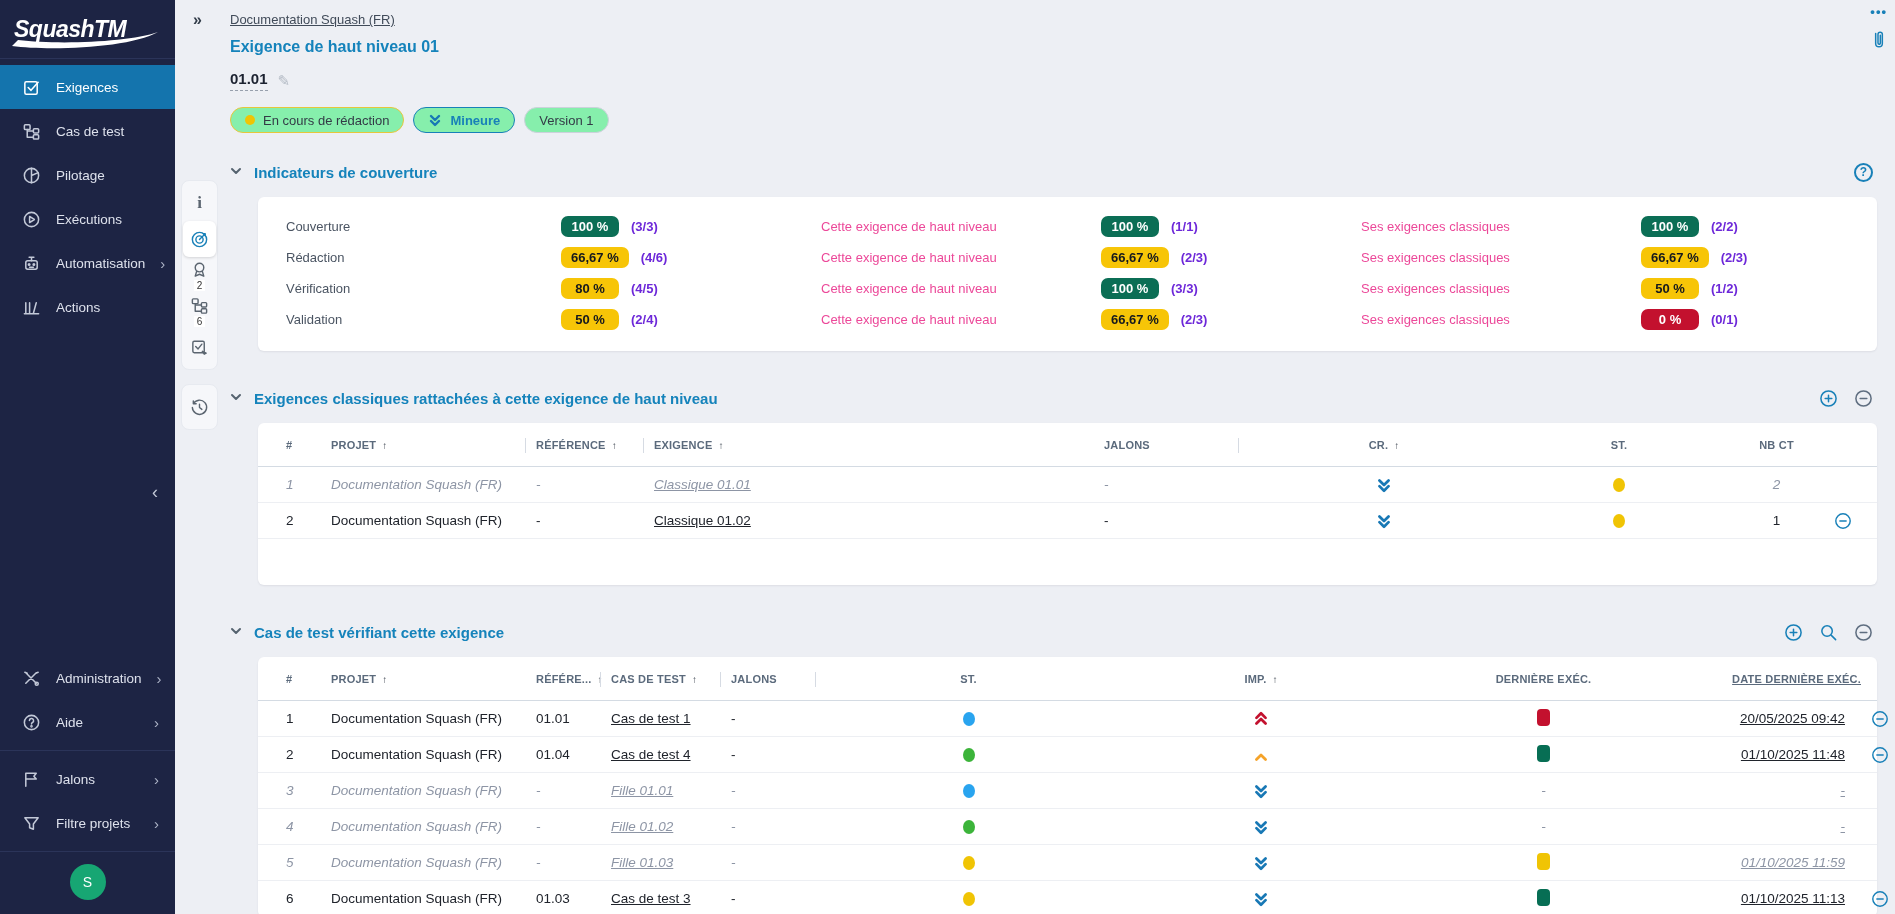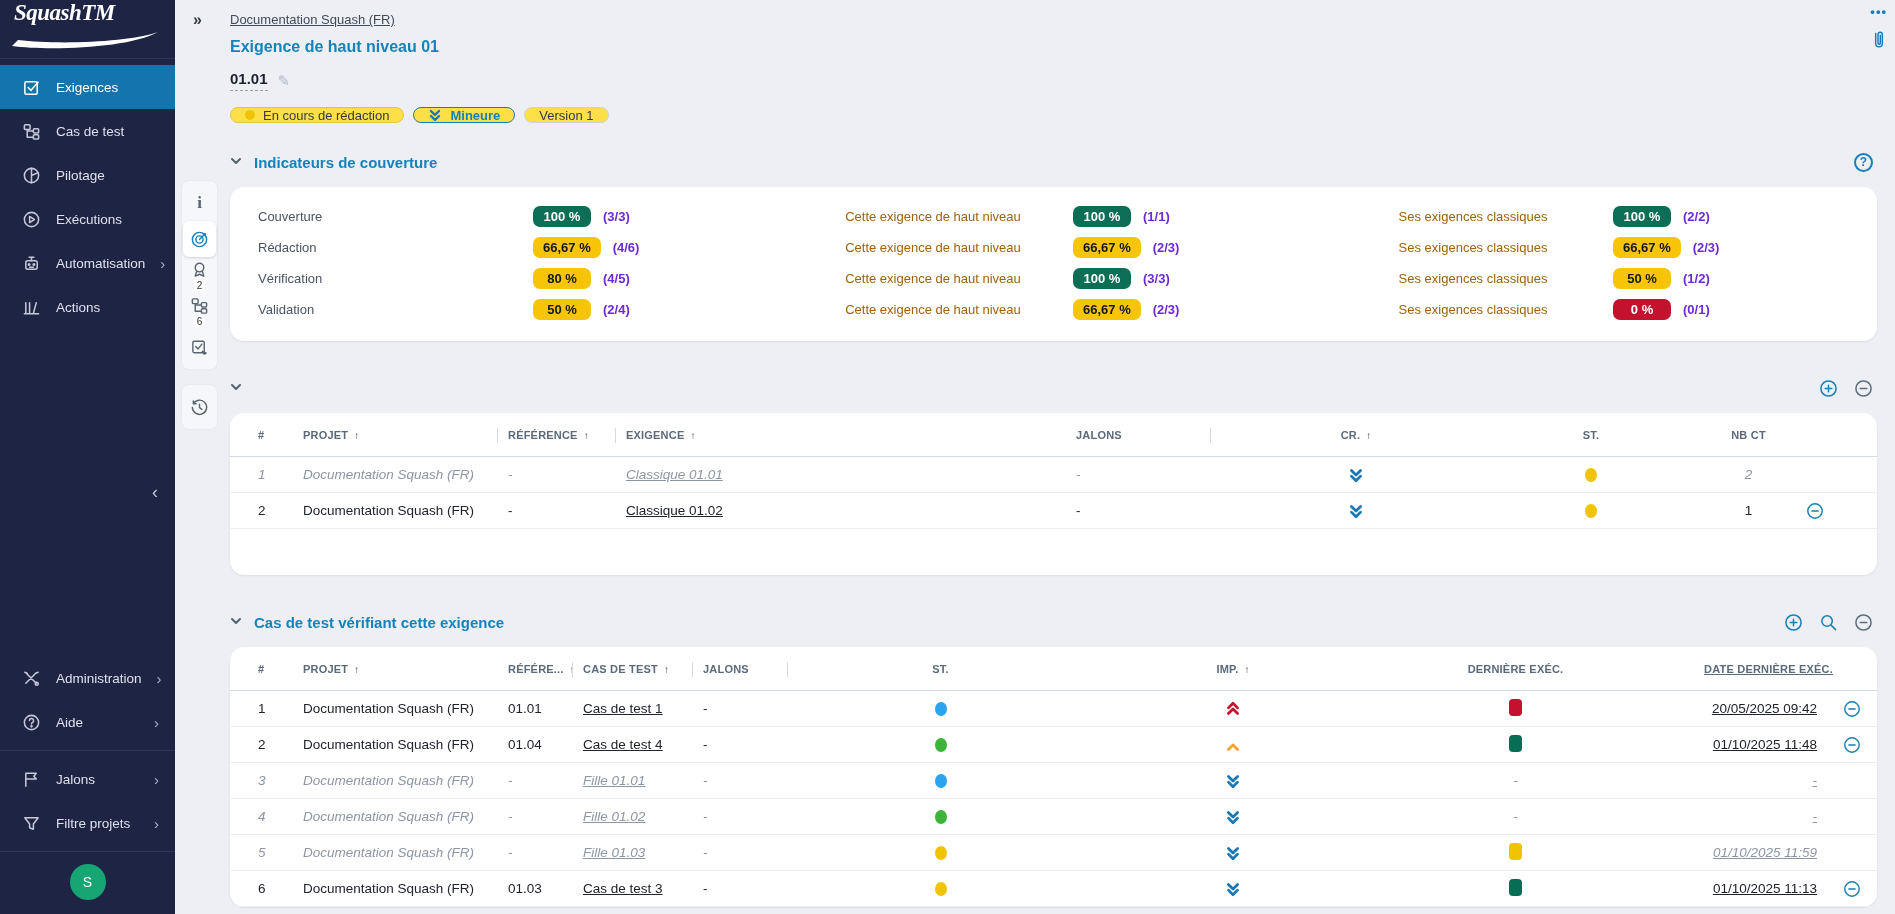--- a/index.html
+++ b/index.html
@@ -3,21 +3,21 @@
 <meta charset="utf-8">
 <style>
   * { margin:0; padding:0; box-sizing:border-box; }
   html,body { width:1895px; height:914px; overflow:hidden;
     font-family:"Liberation Sans", sans-serif; background:#edeff4; color:#20242c; }
   a { cursor:pointer; }
 
   
   .sidebar { position:fixed; left:0; top:0; width:175px; height:914px;
     background:#1d2444; display:flex; flex-direction:column; z-index:5; }
-  .logo { height:58px; display:flex; padding-left:14px; position:relative; cursor:pointer;font-family:Liberation Serif, serif; }
+  .logo { height:58px; display:flex; align-items:center; padding-left:14px; position:relative; cursor:pointer; }
   .logo-text { color:#fff; font-size:23px; font-weight:700; font-style:italic; letter-spacing:-0.5px; z-index:2; }
   .logo-swoosh { position:absolute; left:10px; top:30px; }
   .side-sep { height:1px; background:#2b3459; margin:0; }
   .menu { display:flex; flex-direction:column; padding:6px 0; }
   .side-item { height:44px; display:flex; align-items:center; gap:15px; padding-left:21px;
     color:#dde1ec; font-size:13.5px; cursor:pointer; }
   .side-item .sicon { width:20px; height:20px; color:#c3c9d8; flex:0 0 20px; display:flex; align-items:center; justify-content:center; }
   .side-item .sicon svg { width:19px; height:19px; fill:none; stroke:currentColor; stroke-width:1.6; stroke-linecap:round; stroke-linejoin:round; }
   .side-item[data-selected="true"] { background:#1474ad; color:#fff; }
   .side-item[data-selected="true"] .sicon { color:#fff; }
@@ -32,22 +32,22 @@
   .main { margin-left:175px; position:relative; height:914px; }
   .expand-ic { position:absolute; left:18px; top:11px; font-size:16px; font-weight:700; color:#323c49; cursor:pointer; }
   .more-dots { position:absolute; right:8px; top:4px; color:#1880b8; font-size:13px; font-weight:700; letter-spacing:1px; cursor:pointer; }
   .clip { position:absolute; right:6px; top:28px; cursor:pointer; }
   .breadcrumb { display:inline-block; margin:12px 0 0 55px; font-size:13px; color:#414b59; text-decoration:underline; }
   .page-title { margin:10px 0 0 55px; font-size:16px; font-weight:700; color:#1583bb; }
   .ref-row { margin:14px 0 0 55px; display:flex; align-items:center; gap:10px; }
   .ref { font-size:15px; font-weight:700; color:#1c2230; border-bottom:1px dashed #97a0ad; padding-bottom:3px; }
   .pencil { color:#b3bac4; font-size:15px; cursor:pointer; }
   .pills { margin:16px 0 0 55px; display:flex; gap:9px; }
-  .pill { display:inline-flex; align-items:center; gap:8px; height:16px; padding:0 14px;
-    border-radius:14px; background:#fde047; font-size:13px; color:#333a46; border:1px solid #ccd2db; cursor:pointer; }
+  .pill { display:inline-flex; align-items:center; gap:8px; height:26px; padding:0 14px;
+    border-radius:14px; background:#86efac; font-size:13px; color:#333a46; border:1px solid #ccd2db; cursor:pointer; }
   .pill.status { border-color:#e7c63b; }
   .pill.crit { border-color:#1880b8; color:#1880b8; font-weight:600; }
   .sdot { width:10px; height:10px; border-radius:50%; background:#f0c404; display:inline-block; }
 
   .content { margin:0 18px 0 55px; }
 
   
   .rail { position:absolute; left:6px; top:180px; width:37px; display:flex; flex-direction:column; gap:14px; }
   .rail-group { background:#f6f7fa; border:1px solid #e7eaf0; border-radius:8px; padding:4px 0; display:flex; flex-direction:column; align-items:center; }
   .rail-item { width:33px; min-height:36px; display:flex; flex-direction:column; align-items:center; justify-content:center;
@@ -63,27 +63,27 @@
   .sec-title-wrap { display:flex; align-items:center; gap:12px; cursor:pointer; }
   .schev svg { width:12px; height:12px; fill:none; stroke:#55636f; stroke-width:2; stroke-linecap:round; stroke-linejoin:round; }
   .sec-title { font-size:15px; font-weight:700; color:#1583bb; }
   .sec-icons { margin-left:auto; display:flex; align-items:center; gap:16px; padding-right:4px; }
   .cicon { cursor:pointer; display:flex; }
   .cicon svg { width:19px; height:19px; fill:none; stroke-width:1.6; stroke-linecap:round; }
   .cicon.blue svg { stroke:#1880b8; }
   .cicon.slate svg { stroke:#5f6e80; }
   .qmark { width:19px; height:19px; border:2px solid #1880b8; border-radius:50%; color:#1880b8;
     font-size:12px; font-weight:700; display:flex; align-items:center; justify-content:center; cursor:pointer; }
-  .card { background:#fff; border-radius:14px; box-shadow:0 1px 2px rgba(20,30,50,.08); margin-top:10px; }
+  .card { background:#fff; border-radius:6px; box-shadow:0 1px 2px rgba(20,30,50,.08); margin-top:10px;margin-left:28px; }
 
   
   .cov-card { padding:14px 20px 16px 28px; }
   .cov-row { display:grid; grid-template-columns:275px 260px 280px 260px 280px 1fr; align-items:center; height:31px; font-size:13px; }
   .cov-label { color:#4a5462; }
-  .cov-scope { color:#a16207;text-align:center; }
+  .cov-scope { color:#ec4899; }
   .bcell { display:flex; align-items:center; gap:12px; }
   .pbadge { font-weight:700; font-size:13px; padding:3px 10px; border-radius:7px; display:inline-block; min-width:58px; text-align:center; }
   .pbadge[data-color="green"] { background:#0b6e55; color:#fff; }
   .pbadge[data-color="yellow"] { background:#f7c507; color:#15181e; }
   .pbadge[data-color="red"] { background:#c3112e; color:#fff; }
   .bcount { font-weight:700; color:#6d28d9; }
 
   
   .t-head { display:grid; align-items:center; height:44px; font-size:11px; color:#5b6a7c; font-weight:700;
     border-bottom:1px solid #d4dbe3; padding-left:28px; letter-spacing:.2px; }
@@ -419,20 +419,21 @@
         </div>
       </div>
     </section>
 
     <section class="sec" style="margin-top:32px;">
       <div class="sec-head">
         <span class="sec-title-wrap">
           <span class="schev"><svg viewBox="0 0 12 12">
                 <polyline points="2,4 6,8 10,4"></polyline>
               </svg></span>
+          <span class="sec-title">Exigences classiques rattachées à cette exigence de haut niveau</span>
         </span>
         <span class="sec-icons">
           <span class="cicon blue">
               <svg viewBox="0 0 20 20">
                 <circle cx="10" cy="10" r="8"></circle>
                 <path d="M10 6.5 v7 M6.5 10 h7"></path>
               </svg>
             </span>
           <span class="cicon slate">
               <svg viewBox="0 0 20 20">

